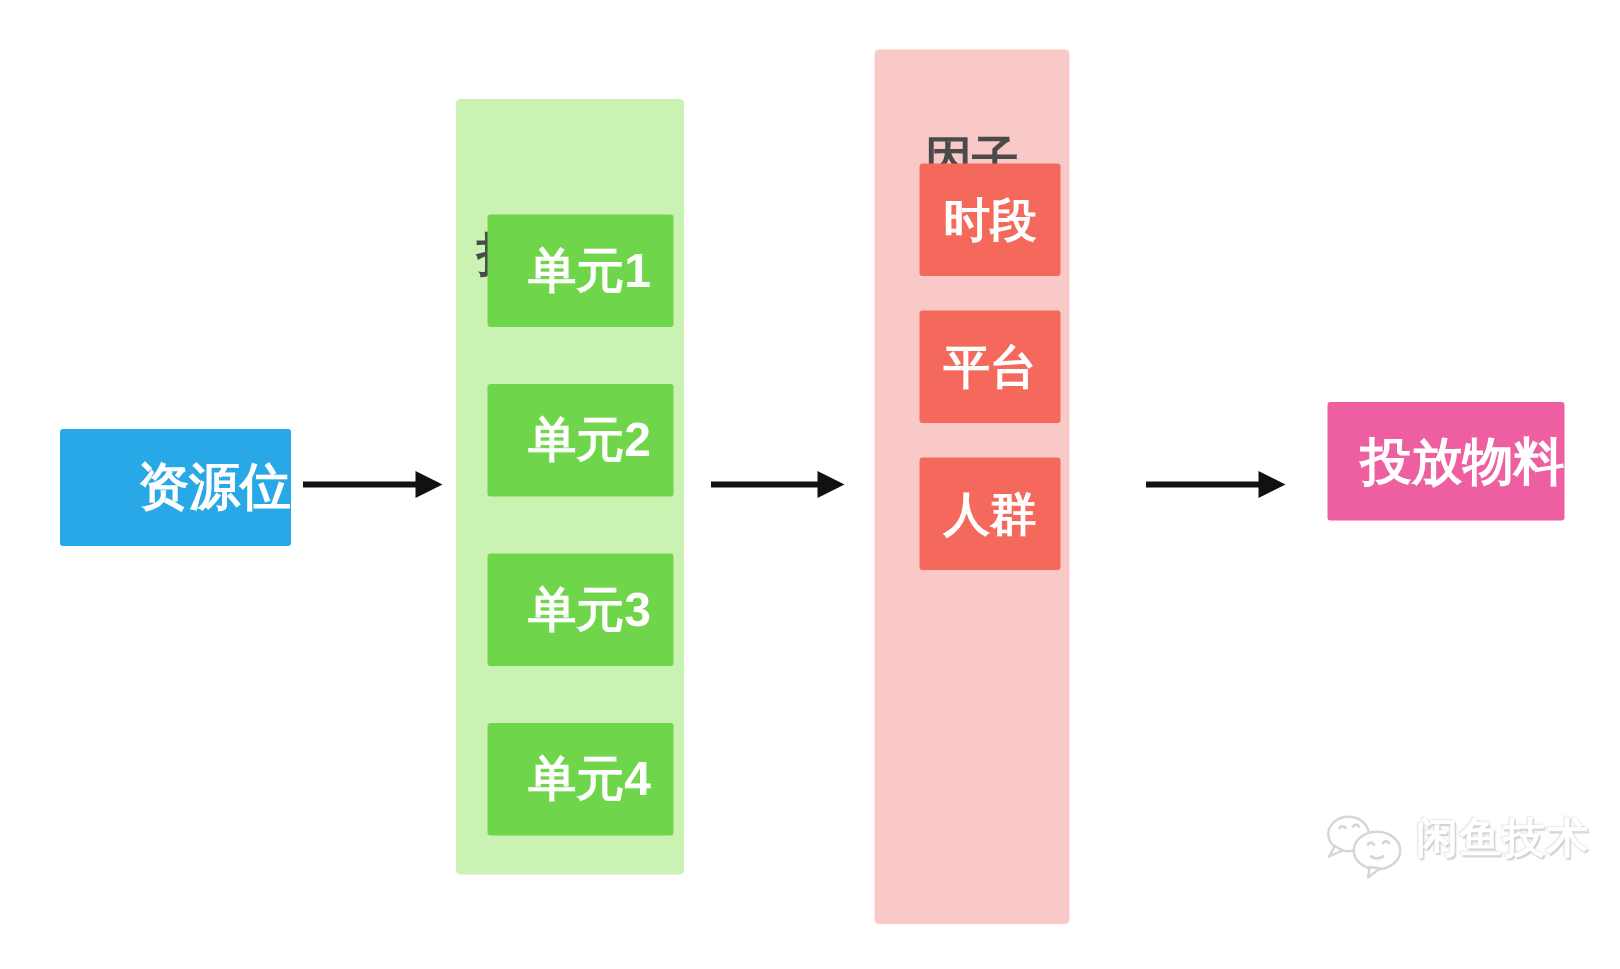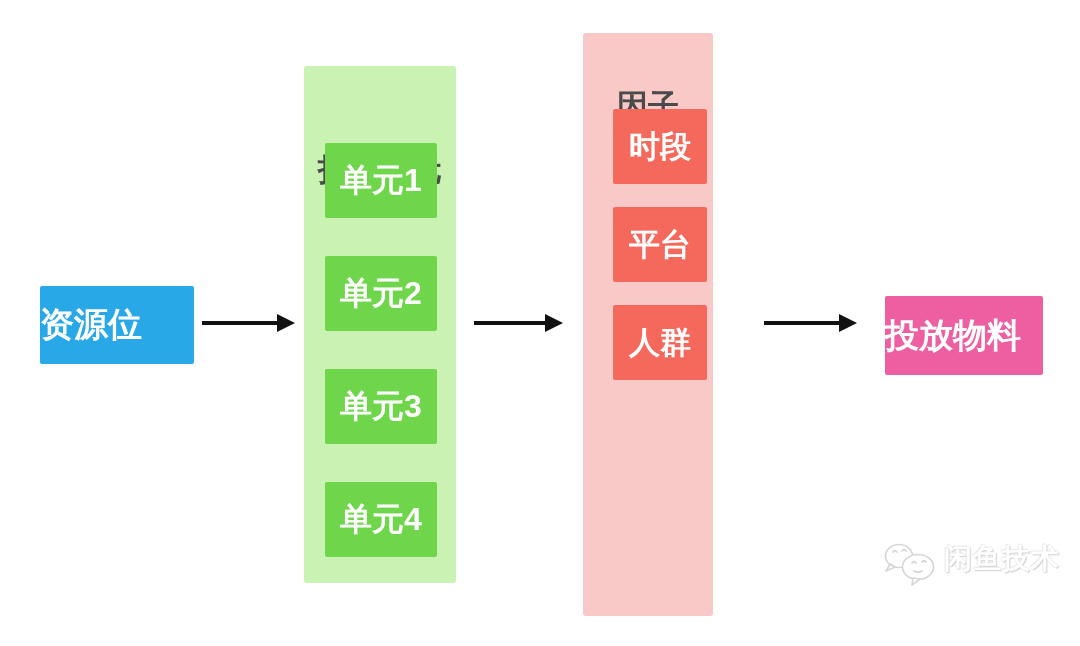--- a/index.html
+++ b/index.html
@@ -2,42 +2,42 @@
 <html style="--source-box: #29a8e8; --unit-container: #c9f2b3; --unit-box: #6fd64b; --factor-container: #f9c9c7; --factor-box: #f4695b; --material-box: #ee5fa2; --header-text: #4a4a4a; --arrow: #111111;"><head>
 <meta charset="utf-8">
 <style>
   html,body { margin:0; padding:0; background:#ffffff; }
   .canvas {
     position:relative; width:1080px; height:646px;
     background:#ffffff; overflow:hidden;
     font-family:"Liberation Sans", sans-serif;
   }
   .node {
-    position:absolute; display:flex; align-items:center; justify-content:flex-start;
+    position:absolute; display:flex; align-items:center; justify-content:flex-end;
     color:#ffffff; font-weight:bold; border-radius:2px;
   }
   .source-box  { left:40px;  top:286px; width:154px; height:78px; background:var(--source-box,#29a8e8);  font-size:34px; }
-  .material-box{ left:885px; top:296px; width:158px; height:79px; background:var(--material-box,#ee5fa2); font-size:34px; }
+  .material-box{ left:885px; top:268px; width:158px; height:79px; background:var(--material-box,#ee5fa2); font-size:34px; }
 
   .group {
     position:absolute; border-radius:3px;
   }
   .unit-group   { left:304px; top:66px; width:152px; height:517px; background:var(--unit-container,#c9f2b3); }
   .factor-group { left:583px; top:33px; width:130px; height:583px; background:var(--factor-container,#f9c9c7); }
   .group-title {
     position:absolute; left:0; width:100%; text-align:center;
     color:var(--header-text,#4a4a4a); font-weight:bold; font-size:31px;
   }
   .unit-group .group-title   { top:83px;  }
   .factor-group .group-title { top:52px;  }
 
   .unit-box {
     position:absolute; left:21px; width:112px; height:75px;
     background:var(--unit-box,#6fd64b); display:flex; align-items:center; justify-content:center;
-    color:#fff; font-weight:bold; font-size:32px; border-radius:2px;
+    color:#fff; font-weight:bold; font-size:32px; border-radius:2px;padding-left:12px;
   }
   .factor-box {
     position:absolute; left:30px; width:94px; height:75px;
     background:var(--factor-box,#f4695b); display:flex; align-items:center; justify-content:center;
     color:#fff; font-weight:bold; font-size:31px; border-radius:2px;
   }
 
   .arrow {
     position:absolute; height:4px; background:var(--arrow,#111111); top:321px;
   }

